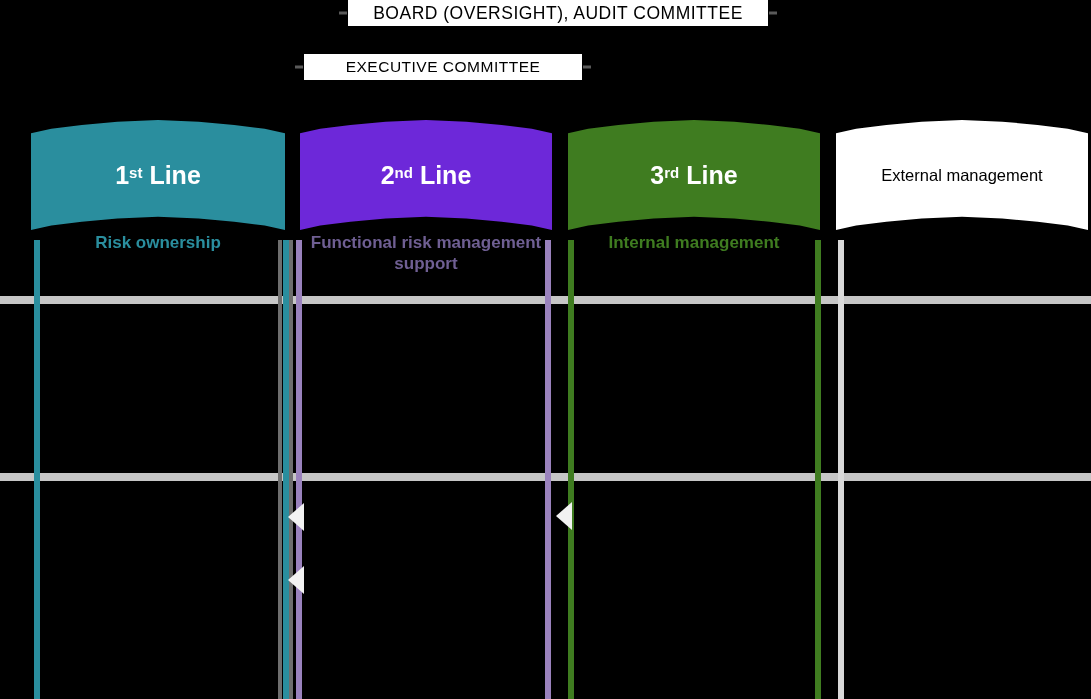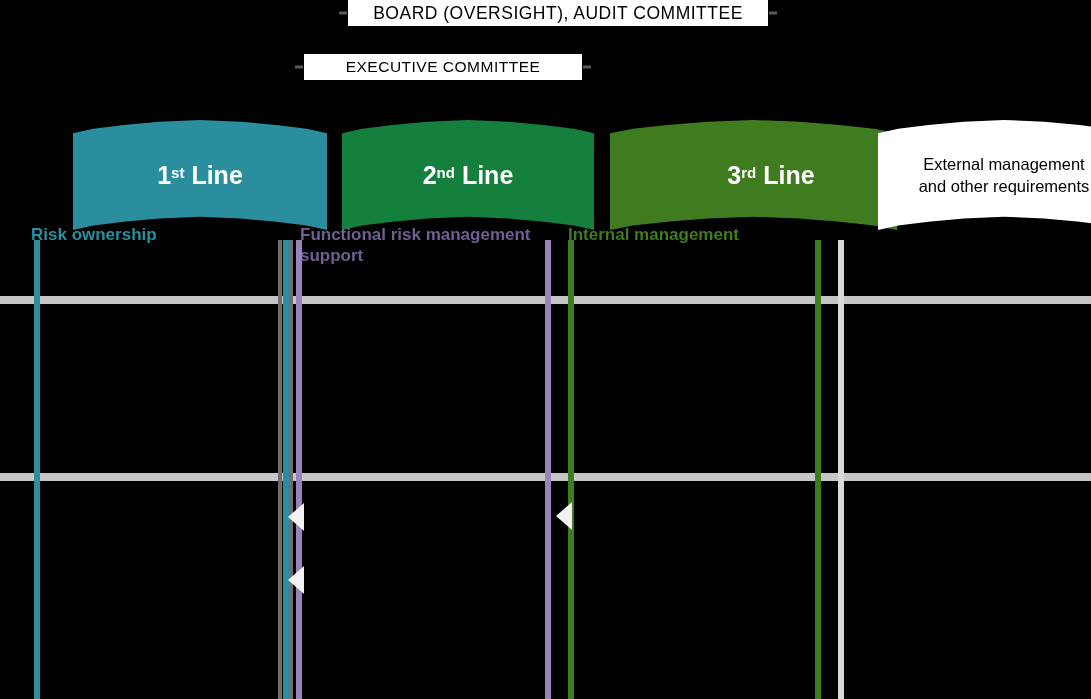--- a/index.html
+++ b/index.html
@@ -37,37 +37,36 @@
   .banner{
     position:absolute;top:120px;height:110px;
     display:flex;align-items:center;justify-content:center;
     text-align:center;
     clip-path:polygon(
       0% 12%, 8% 8%, 20% 4.5%, 34% 1.5%, 50% 0%,
       66% 1.5%, 80% 4.5%, 92% 8%, 100% 12%,
       100% 100%, 92% 96%, 80% 92.5%, 66% 89.5%, 50% 88%,
       34% 89.5%, 20% 92.5%, 8% 96%, 0% 100%
     );
-    margin-left:42px;
   }
   .banner .banner-title{
     font-size:25px;font-weight:bold;color:#ffffff;line-height:1.15;
   }
   .banner .banner-title sup{font-size:15px;vertical-align:6px;}
   #banner-1{left:31px;width:254px;background:#2a8e9e;}
-  #banner-2{left:300px;width:252px;background:#15803d;}
-  #banner-3{left:568px;width:252px;background:#3f7c20;padding-left:35px;}
+  #banner-2{left:300px;width:252px;background:#6d28d9;}
+  #banner-3{left:568px;width:252px;background:#3f7c20;}
   #banner-4{left:836px;width:252px;background:#ffffff;}
   #banner-4 .banner-title{
     color:#000000;font-size:16.5px;font-weight:400;line-height:1.35;
   }
 
   
   .subcap{
-    position:absolute;top:224px;
+    position:absolute;top:232px;text-align:center;
     font-size:17px;font-weight:bold;line-height:1.25;
   }
   #subcap-1{left:31px;width:254px;color:#2a8e9e;}
   #subcap-2{left:300px;width:252px;color:#6f5f93;}
   #subcap-3{left:568px;width:252px;color:#3f7c20;}
 
   
   .hdiv{position:absolute;left:0;width:1091px;height:8px;background:#c6c6c6;}
   #hdiv-1{top:296px;}
   #hdiv-2{top:473px;}
@@ -116,21 +115,20 @@
 <div class="banner" id="banner-3">
   <div class="banner-title">
     <span>3</span><sup>rd</sup>
     <span>Line</span>
   </div>
 </div>
 
 <div class="banner" id="banner-4">
   <div class="banner-title">
     <span>External management</span><br>
-    <span>and other requirements</span>
   </div>
 </div>
 
 <div class="subcap" id="subcap-1">Risk ownership</div>
 <div class="subcap" id="subcap-2">Functional risk management support</div>
 <div class="subcap" id="subcap-3">Internal management</div>
 
 <div class="hdiv" id="hdiv-1"></div>
 <div class="hdiv" id="hdiv-2"></div>
 

